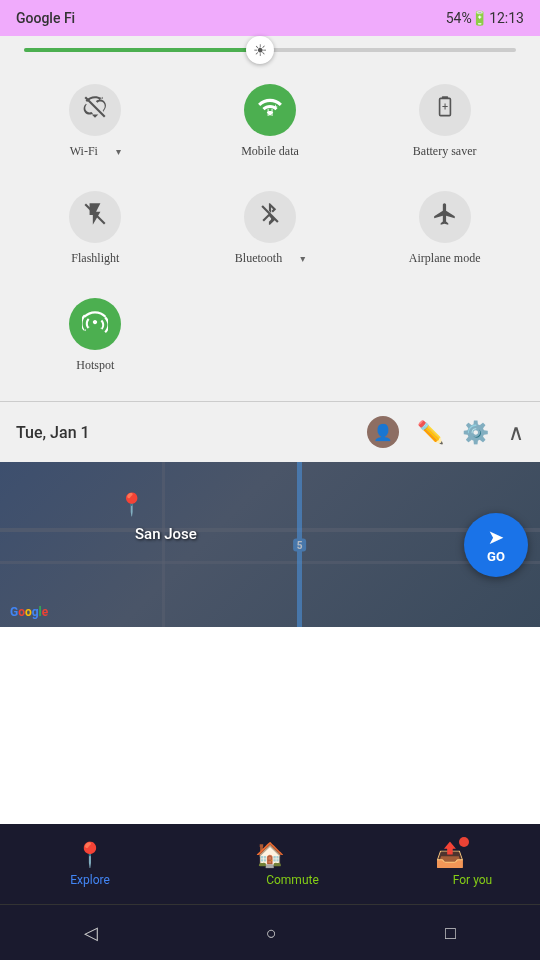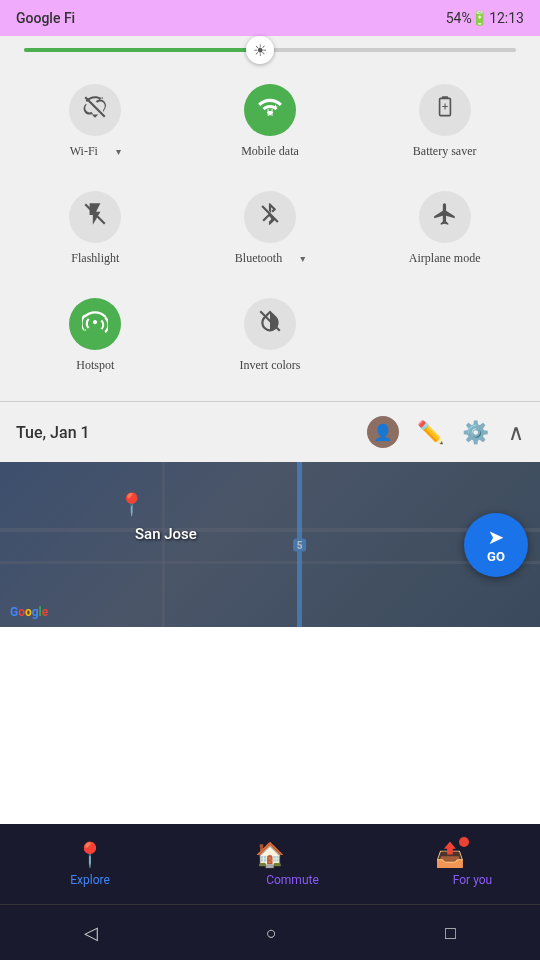--- a/index.html
+++ b/index.html
@@ -228,21 +228,21 @@
       justify-content: center;
       gap: 4px;
       cursor: pointer;
       padding: 8px 0;
     }
     .nav-icon { font-size: 24px; }
     .nav-label { font-size: 12px; }
     .nav-item.active .nav-icon { color: #4285f4; }
     .nav-item.active .nav-label { color: #4285f4; }
     .nav-item:not(.active) .nav-icon { color: #9aa0a6; }
-    .nav-item:not(.active) .nav-label { color: #8b5cf6; margin-left: 45px; }
+    .nav-item:not(.active) .nav-label { color: #84cc16; margin-left: 45px; }
     .nav-badge {
       position: relative;
     }
     .badge-dot {
       position: absolute;
       top: -4px;
       right: -4px;
       width: 10px;
       height: 10px;
       background: #ea4335;
@@ -393,33 +393,20 @@
           <svg width="26" height="26" viewBox="0 0 24 24" fill="white">
             <path d="M12 11c-1.1 0-2 .9-2 2s.9 2 2 2 2-.9 2-2-.9-2-2-2zm-5.08 7.08c-.93-.93-1.5-2.17-1.5-3.58 0-1.41.57-2.65 1.5-3.58l-1.42-1.42C4.3 10.79 3.5 12.3 3.5 14.5c0 1.79.72 3.41 1.92 4.58l1.5-2zm-3.4 3.4C1.78 19.74.5 17.27.5 14.5c0-2.79 1.12-5.3 2.95-7.13L1.93 5.95C-.1 7.93-1.5 10.65-1.5 13.5s1.4 5.57 3.43 7.55l1.59-1.57zM12 3C7.95 3 4.21 4.68 1.56 7.44l1.42 1.42C5.28 6.48 8.45 5 12 5s6.72 1.48 8.93 3.79l1.42-1.42C19.79 4.68 16.05 3 12 3zm5.08 15.08l1.5 2c1.2-1.17 1.92-2.79 1.92-4.58 0-1.79-.72-3.41-1.92-4.58l-1.42 1.42c.93.93 1.5 2.17 1.5 3.58 0 1.41-.57 2.65-1.58 3.16zm3.4 3.4l1.59 1.57C24.1 21.07 25.5 18.35 25.5 15.5s-1.4-5.57-3.43-7.55l-1.42 1.42C22.22 11.26 23.5 13.27 23.5 15.5c0 2.23-1.28 4.24-2.52 5.98z"></path>
           </svg>
         </span>
       </div>
       <div class="toggle-label">
         <span>Hotspot</span>
       </div>
     </div>
 
-    <div class="toggle-item">
-      <div class="toggle-icon-wrapper">
-        <span class="toggle-icon">
-          <svg width="26" height="26" viewBox="0 0 24 24" fill="#555">
-            <path d="M17.66 7.93L12 2.27 6.34 7.93c-3.12 3.12-3.12 8.19 0 11.31C7.9 20.8 9.95 21.58 12 21.58c2.05 0 4.1-.78 5.66-2.34 3.12-3.12 3.12-8.19 0-11.31zM12 19.59c-1.6 0-3.11-.62-4.24-1.76C6.62 16.69 6 15.19 6 13.59s.62-3.11 1.76-4.24L12 5.1v14.49z"></path>
-            <line x1="3" y1="3" x2="21" y2="21" stroke="#555" stroke-width="2"></line>
-          </svg>
-        </span>
-      </div>
-      <div class="toggle-label">
-        <span>Invert colors</span>
-      </div>
-    </div>
 
   </div>
 </div>
 
 <div class="separator"></div>
 
 <div class="date-toolbar">
   <span class="date-text">Tue, Jan 1</span>
   <div class="date-icons">
     <div class="avatar-circle">

